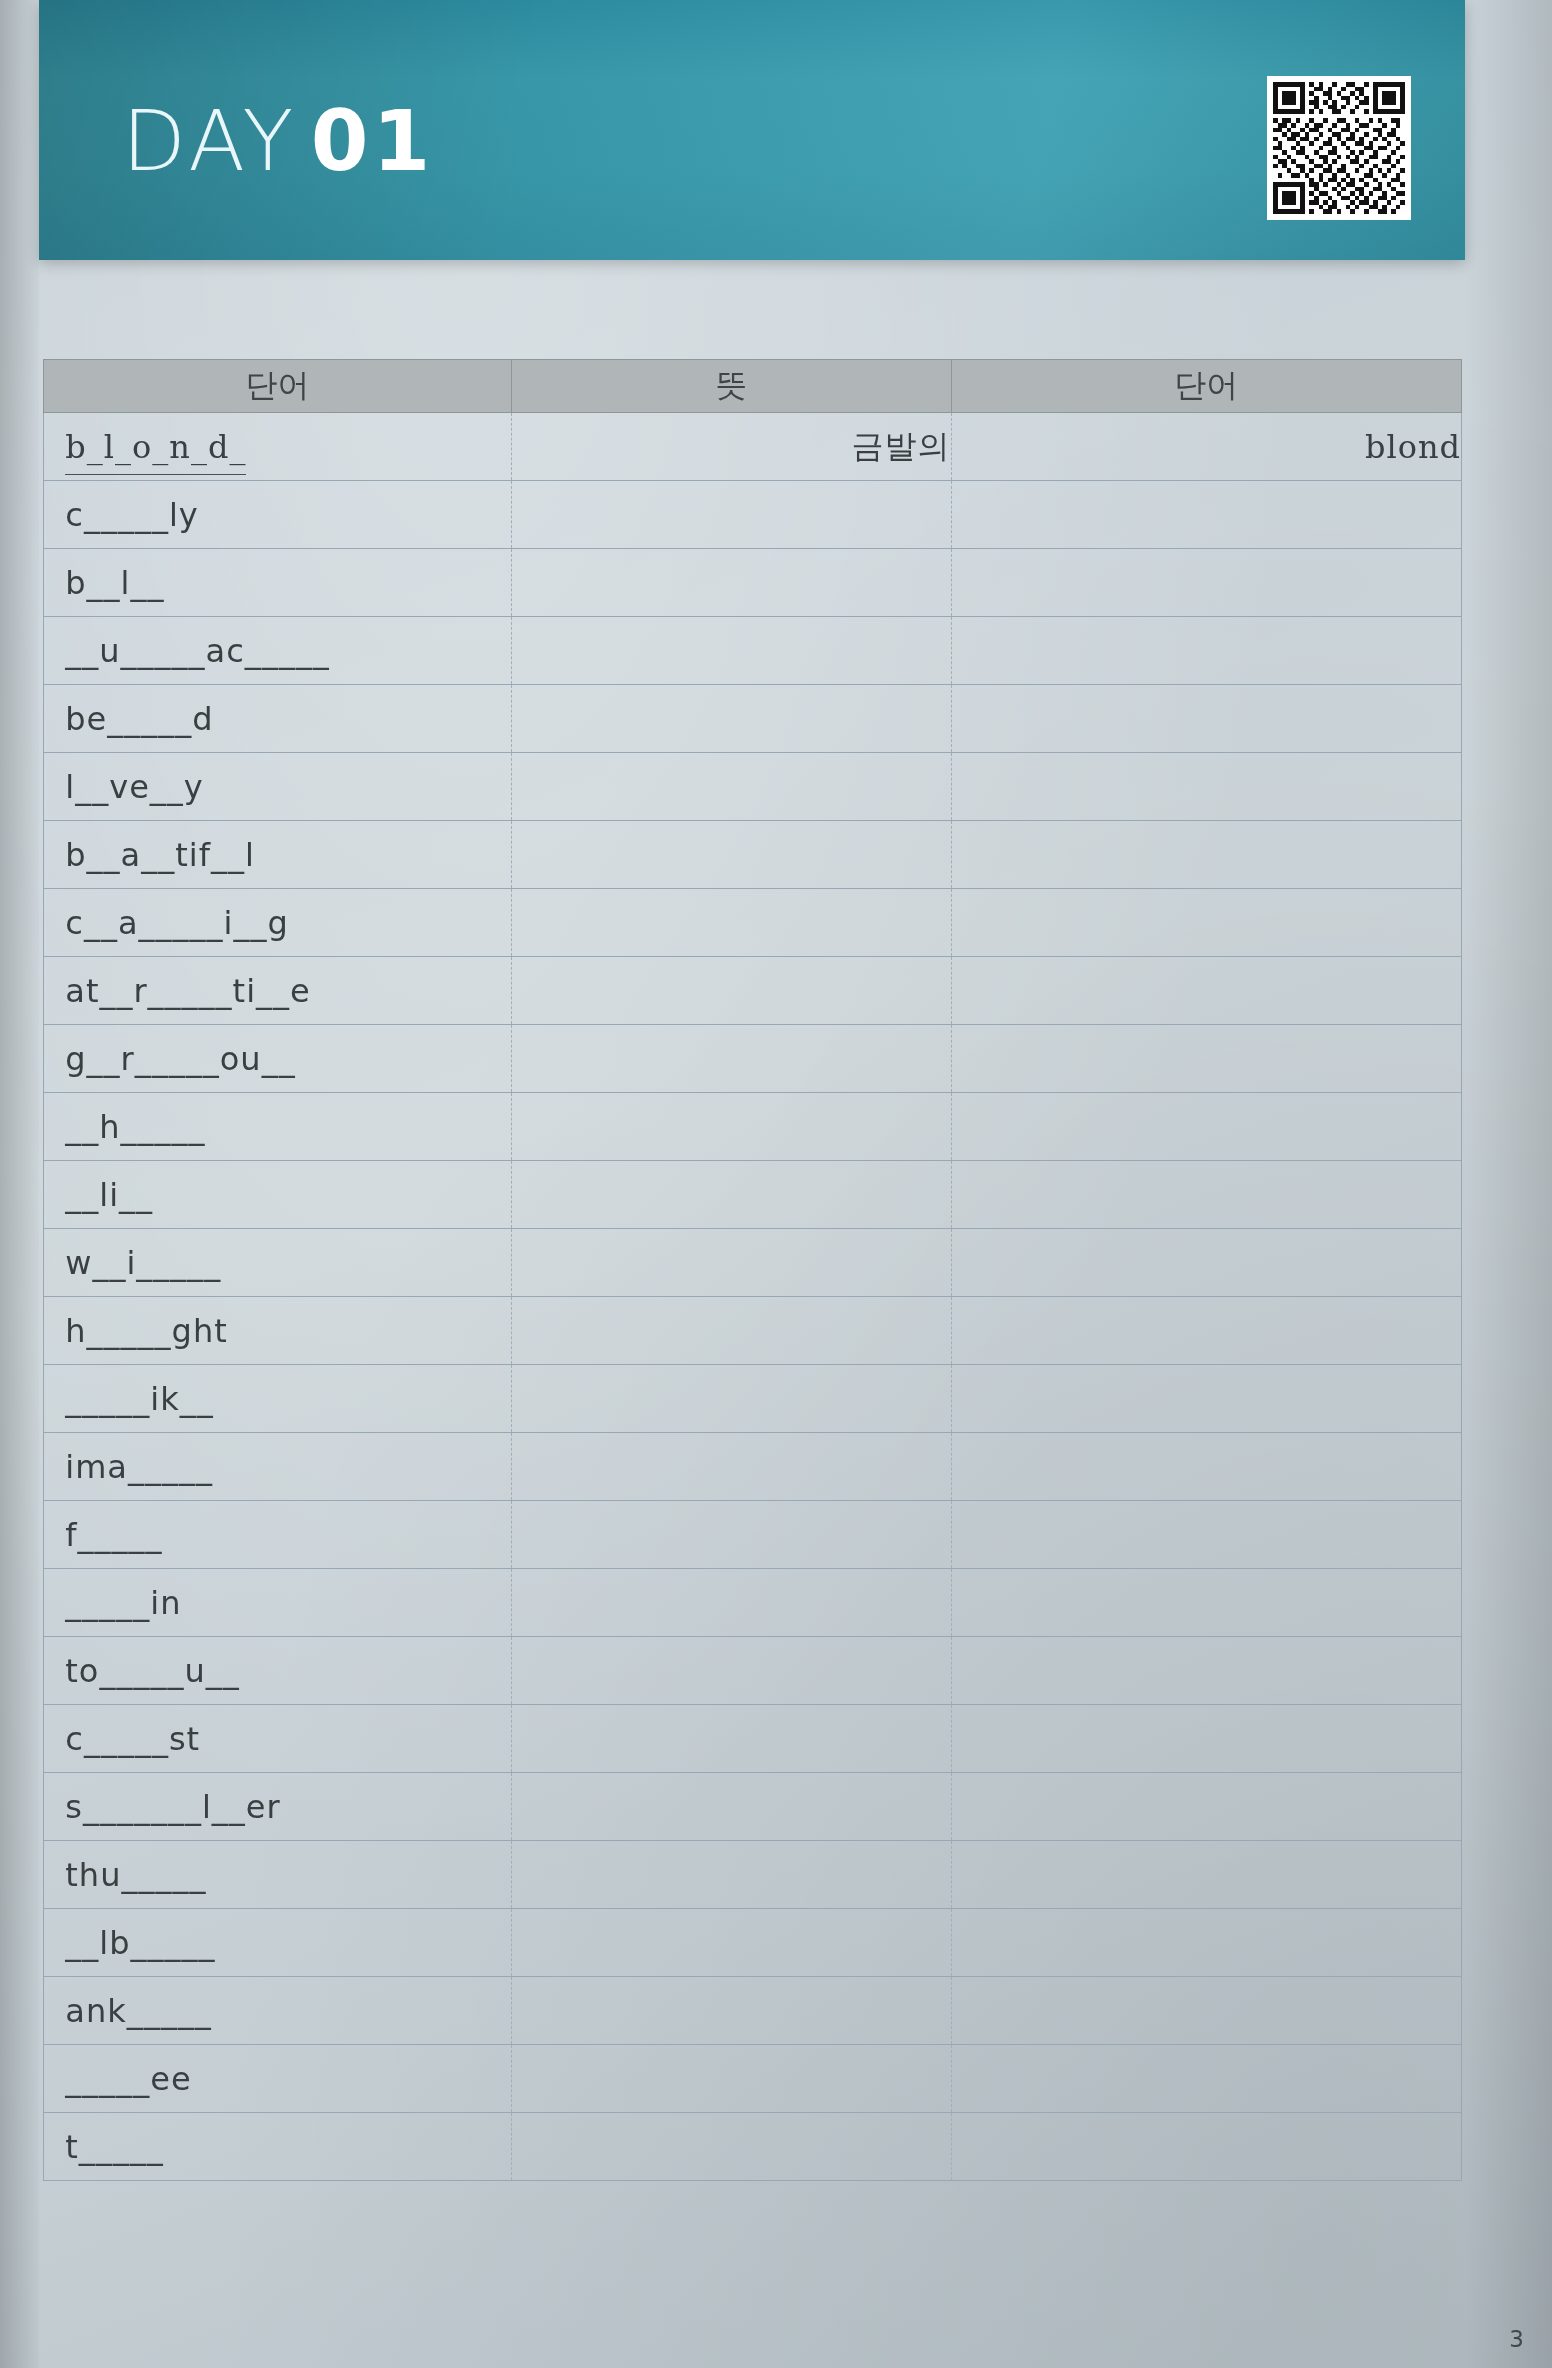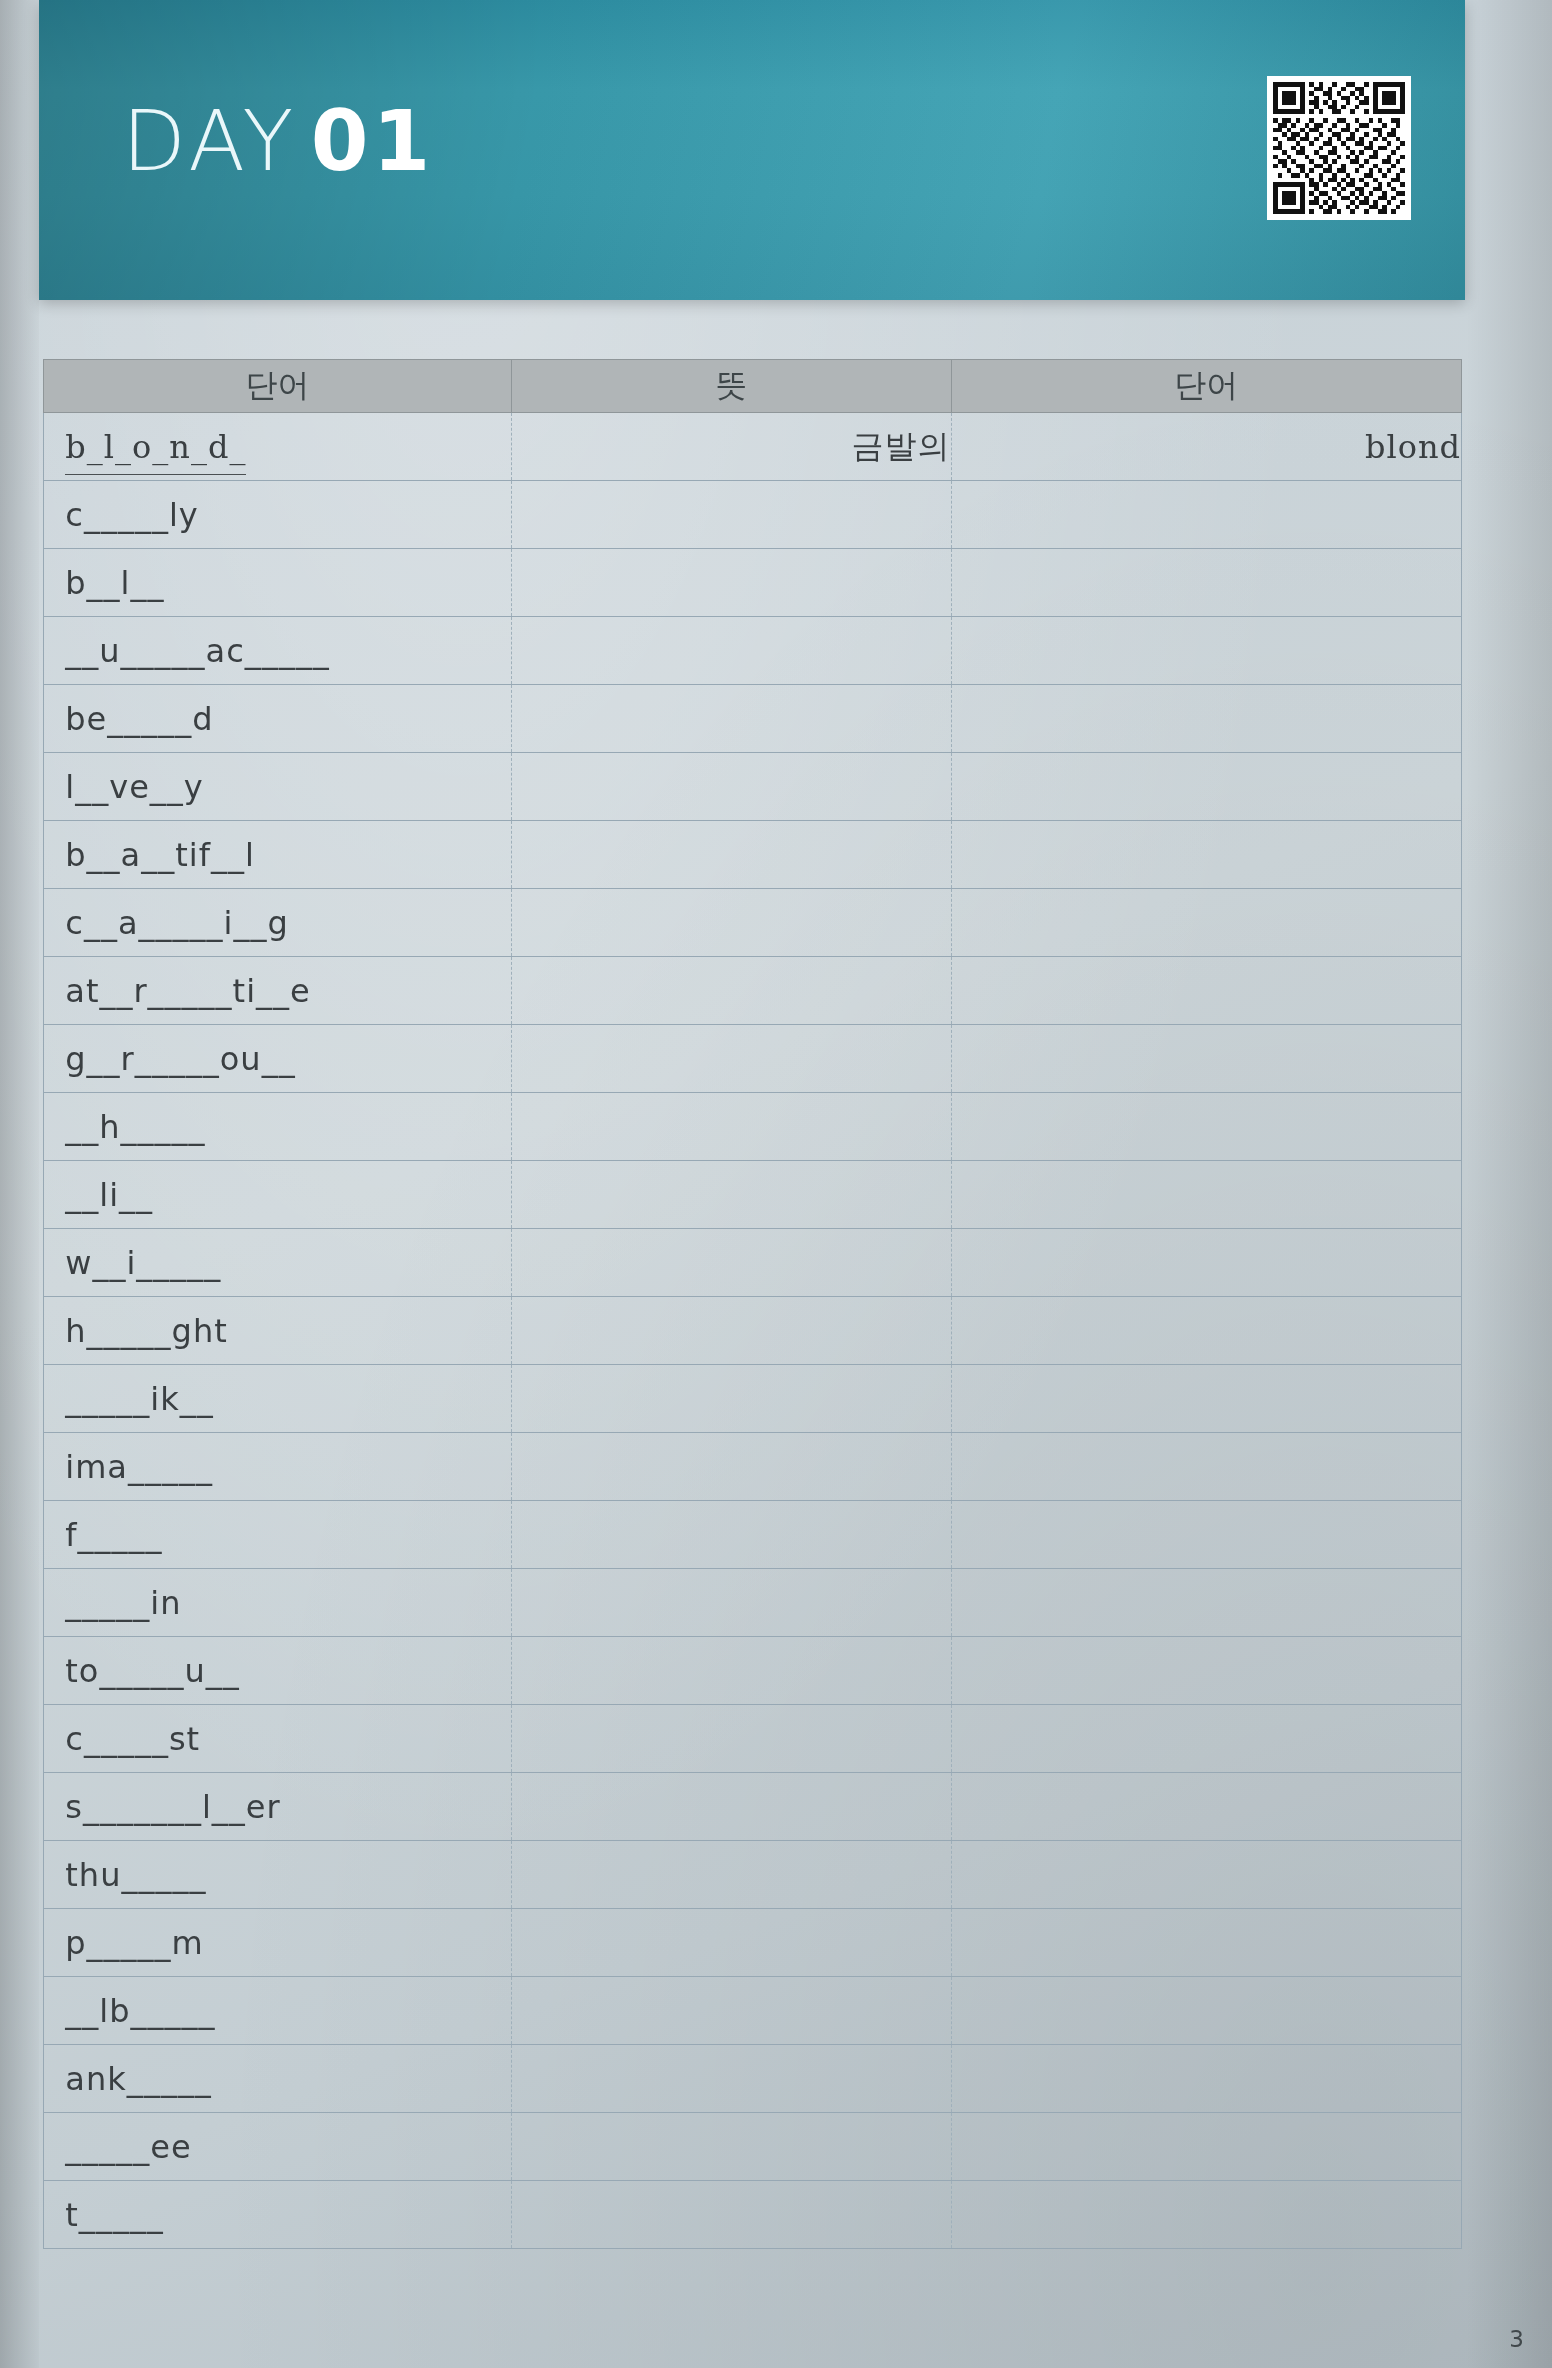--- a/index.html
+++ b/index.html
@@ -25,21 +25,21 @@
       radial-gradient(ellipse at 30% 8%, rgba(255,255,255,0.30), rgba(255,255,255,0) 55%),
       radial-gradient(ellipse at 85% 95%, rgba(0,0,0,0.07), rgba(0,0,0,0) 60%);
     pointer-events: none;
   }
   
   .header-band {
     position: absolute;
     left: 39px;
     top: 0px;
     width: 1426px;
-    height: 300px;
+    height: 260px;
     background: linear-gradient(180deg, #2f93a8 0%, #3ba0b2 30%, #3a9eb0 65%, #3596a9 100%);
     box-shadow: 0 3.9px 13.6px rgba(0,0,0,0.22);
   }
   .header-shade {
     position: absolute;
     left: 0; top: 0; width: 100%; height: 100%;
     background: linear-gradient(100deg, rgba(0,0,0,0.22) 0%, rgba(0,0,0,0.05) 35%, rgba(255,255,255,0.05) 70%, rgba(0,0,0,0.10) 100%);
     pointer-events: none;
   }
   .day-title {
@@ -522,25 +522,20 @@
             <td class="word"><span>s_______l__er</span></td>
             <td class="meaning"><span></span></td>
             <td class="answer"><span class="hand"></span></td>
           </tr>
           <tr>
             <td class="word"><span>thu_____</span></td>
             <td class="meaning"><span></span></td>
             <td class="answer"><span class="hand"></span></td>
           </tr>
           <tr>
-            <td class="word"><span>p_____m</span></td>
-            <td class="meaning"><span></span></td>
-            <td class="answer"><span class="hand"></span></td>
-          </tr>
-          <tr>
             <td class="word"><span>__lb_____</span></td>
             <td class="meaning"><span></span></td>
             <td class="answer"><span class="hand"></span></td>
           </tr>
           <tr>
             <td class="word"><span>ank_____</span></td>
             <td class="meaning"><span></span></td>
             <td class="answer"><span class="hand"></span></td>
           </tr>
           <tr>

